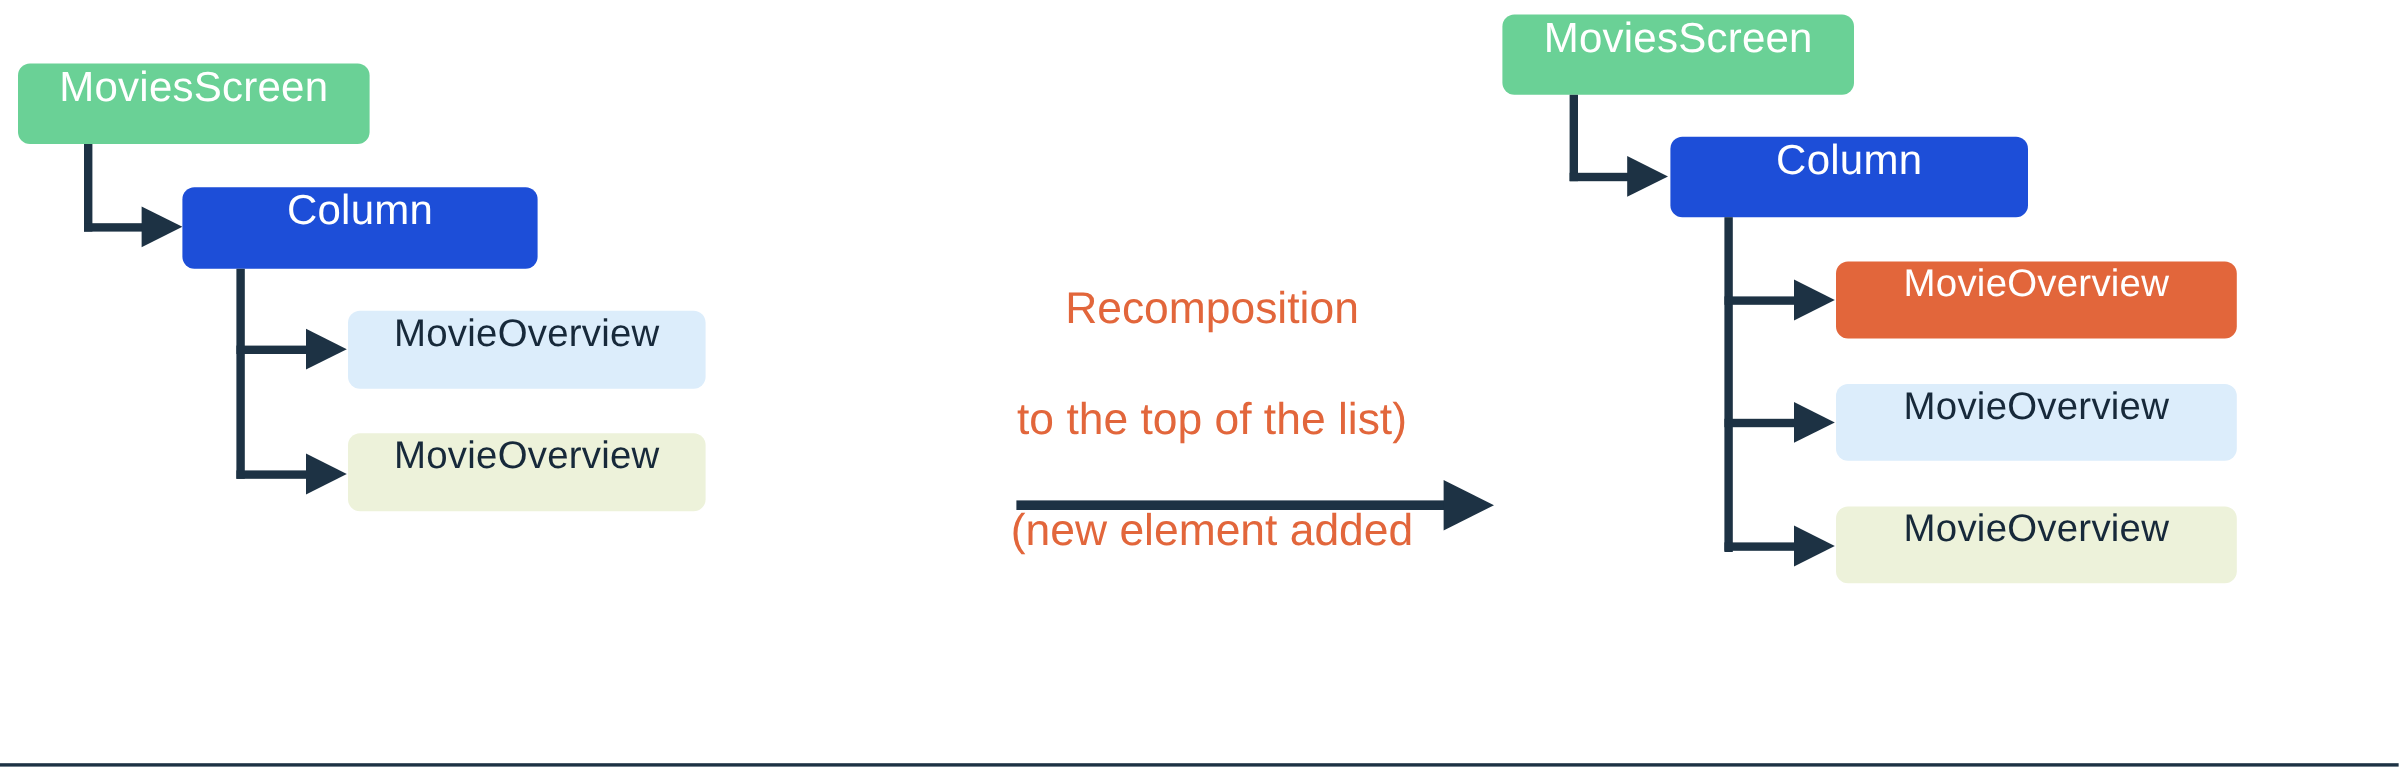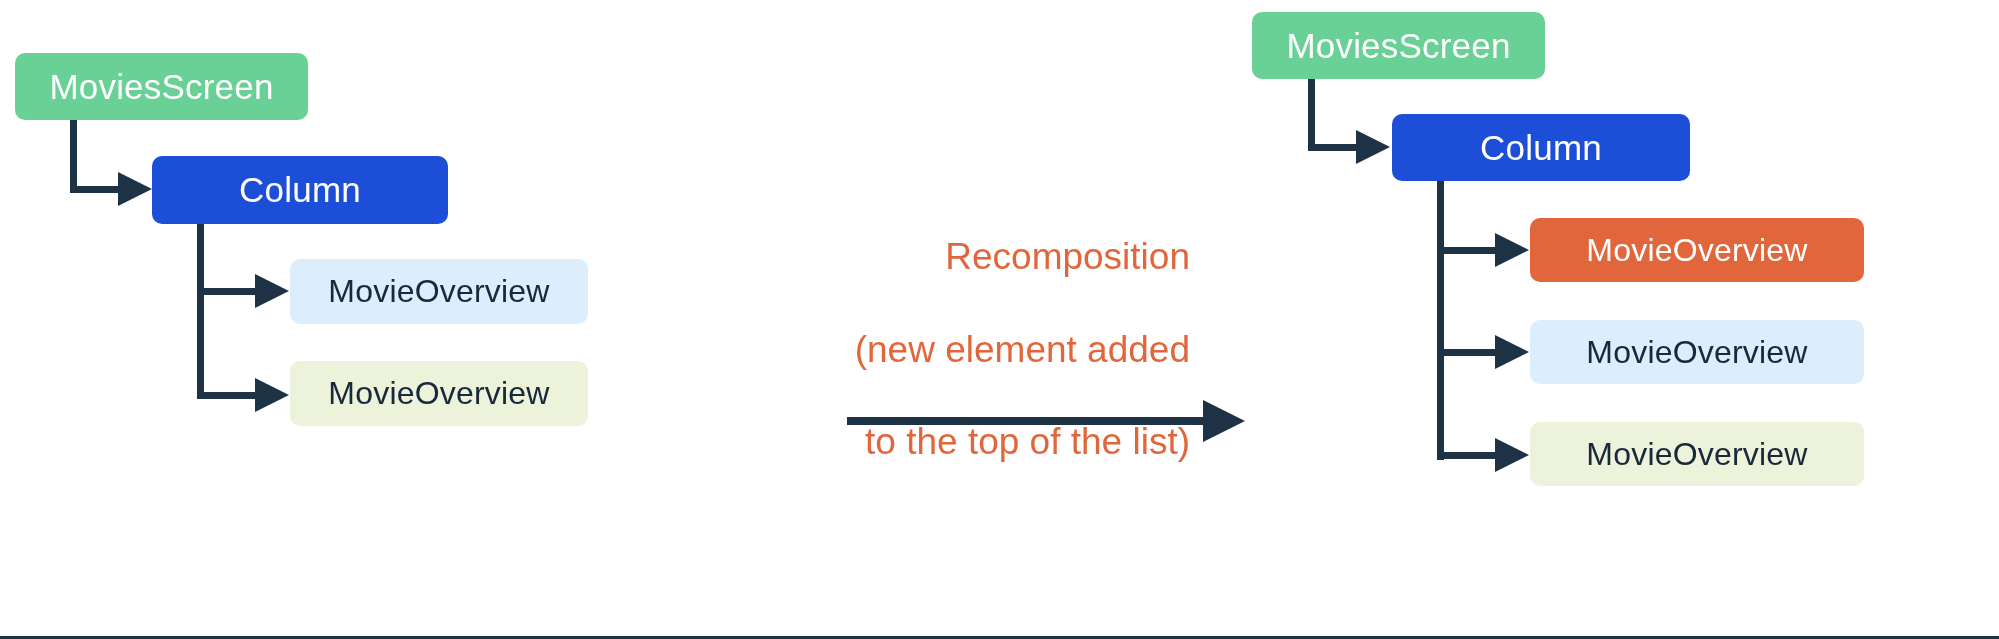--- a/index.html
+++ b/index.html
@@ -15,21 +15,20 @@
     width: 1999px;
     height: 639px;
     background: #ffffff;
     border-bottom: 3px solid #1d3244;
   }
 
   
   .node {
     position: absolute;
     display: flex;
-    align-items: center;
     justify-content: center;
     border-radius: 10px;
     white-space: nowrap;
     letter-spacing: 0.2px;
   }
   .node.green      { background: #6ad196; color: #ffffff; }
   .node.blue       { background: #1d4ed8; color: #ffffff; }
   .node.orange     { background: #e2663b; color: #ffffff; }
   .node.lightblue  { background: #dcedfb; color: #17293a; }
   .node.lightyellow{ background: #edf2da; color: #17293a; }
@@ -65,21 +64,21 @@
     width: 0;
     height: 0;
     border-top: 21px solid transparent;
     border-bottom: 21px solid transparent;
     border-left: 42px solid #1d3244;
   }
 
   
   #caption {
     position: absolute;
-    text-align: right;
+    text-align: center;
     color: #e2663b;
     font-size: 37px;
     line-height: 1.25;
     white-space: pre-line;
   }
   .cap-line { display: block; }
 </style>
 </head>
 <body>
 
@@ -110,22 +109,22 @@
     <div class="hline" style="left:197px; top:392px; width:65px;"></div>
     <div class="arrowhead" style="left:255px; top:378px;"></div>
     <div class="node lightyellow" style="left:290px; top:361px; width:298px; height:65px; font-size:32px;">
       <span>MovieOverview</span>
     </div>
   </div>
 
   <div>
     <div id="caption" style="left:830px; top:188px; width:360px;">
       <span class="cap-line">Recomposition</span>
+      <span class="cap-line">to the top of the list)</span>
       <span class="cap-line">(new element added</span>
-      <span class="cap-line">to the top of the list)</span>
     </div>
 
     <div class="big-arrow-line" style="left:847px; top:417px; width:360px;"></div>
     <div class="big-arrow-head" style="left:1203px; top:400px;"></div>
   </div>
 
   <div>
 
     <div class="node green" style="left:1252px; top:12px; width:293px; height:67px; font-size:35px;">
       <span>MoviesScreen</span>

